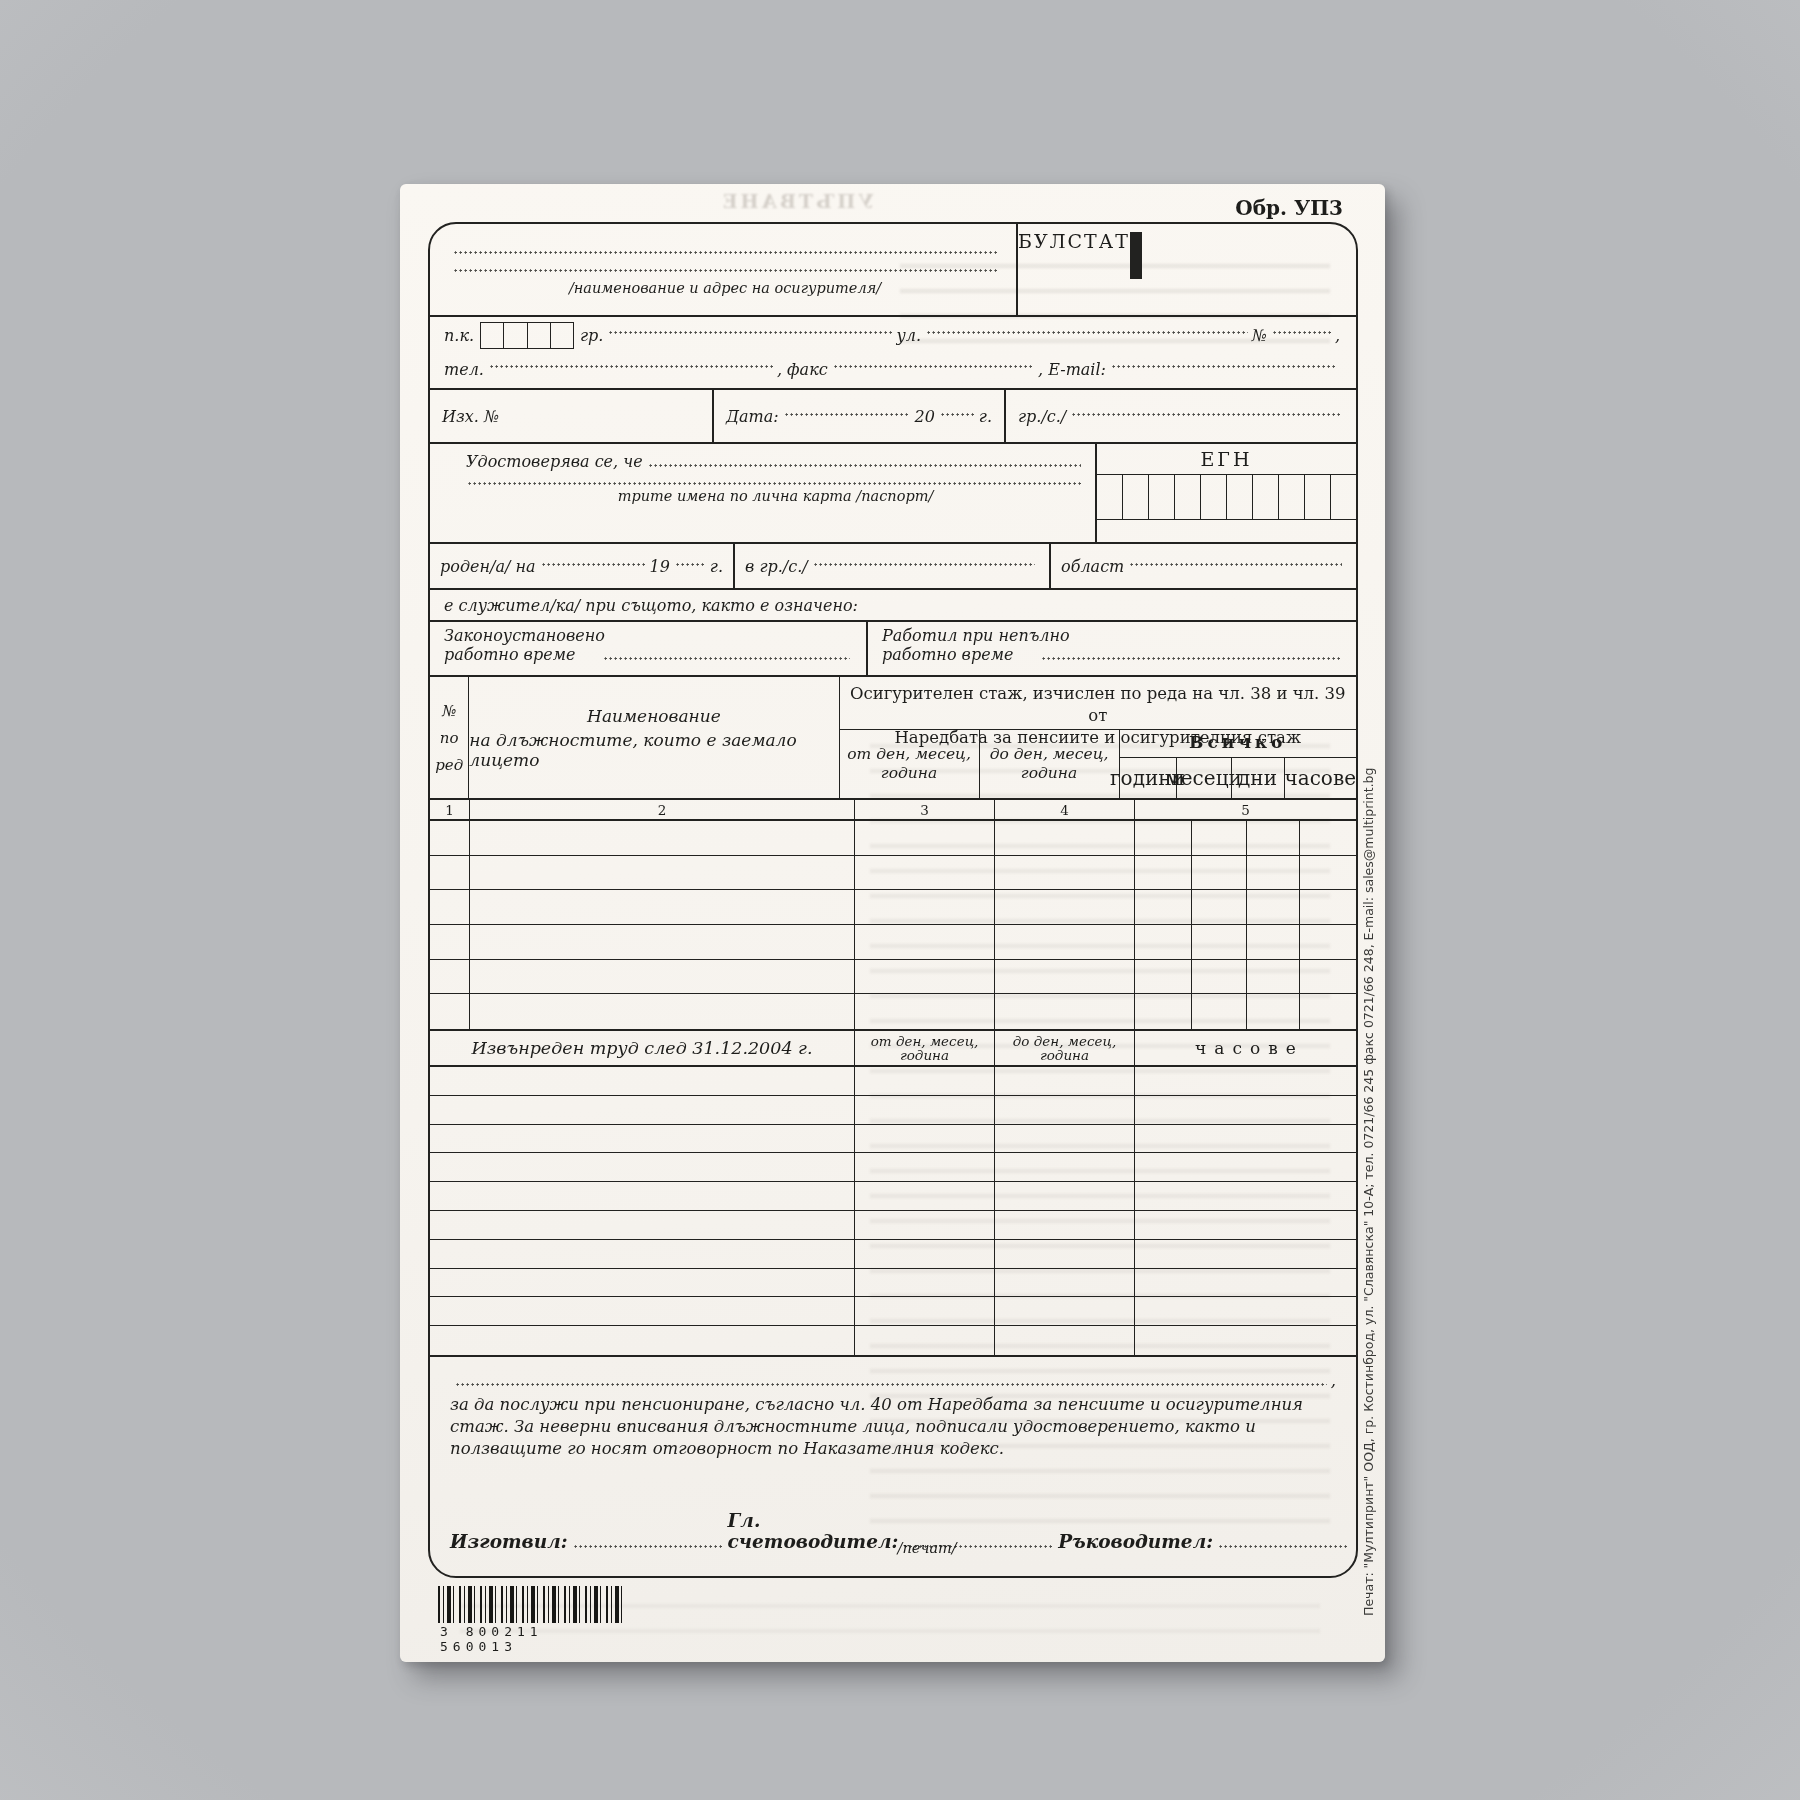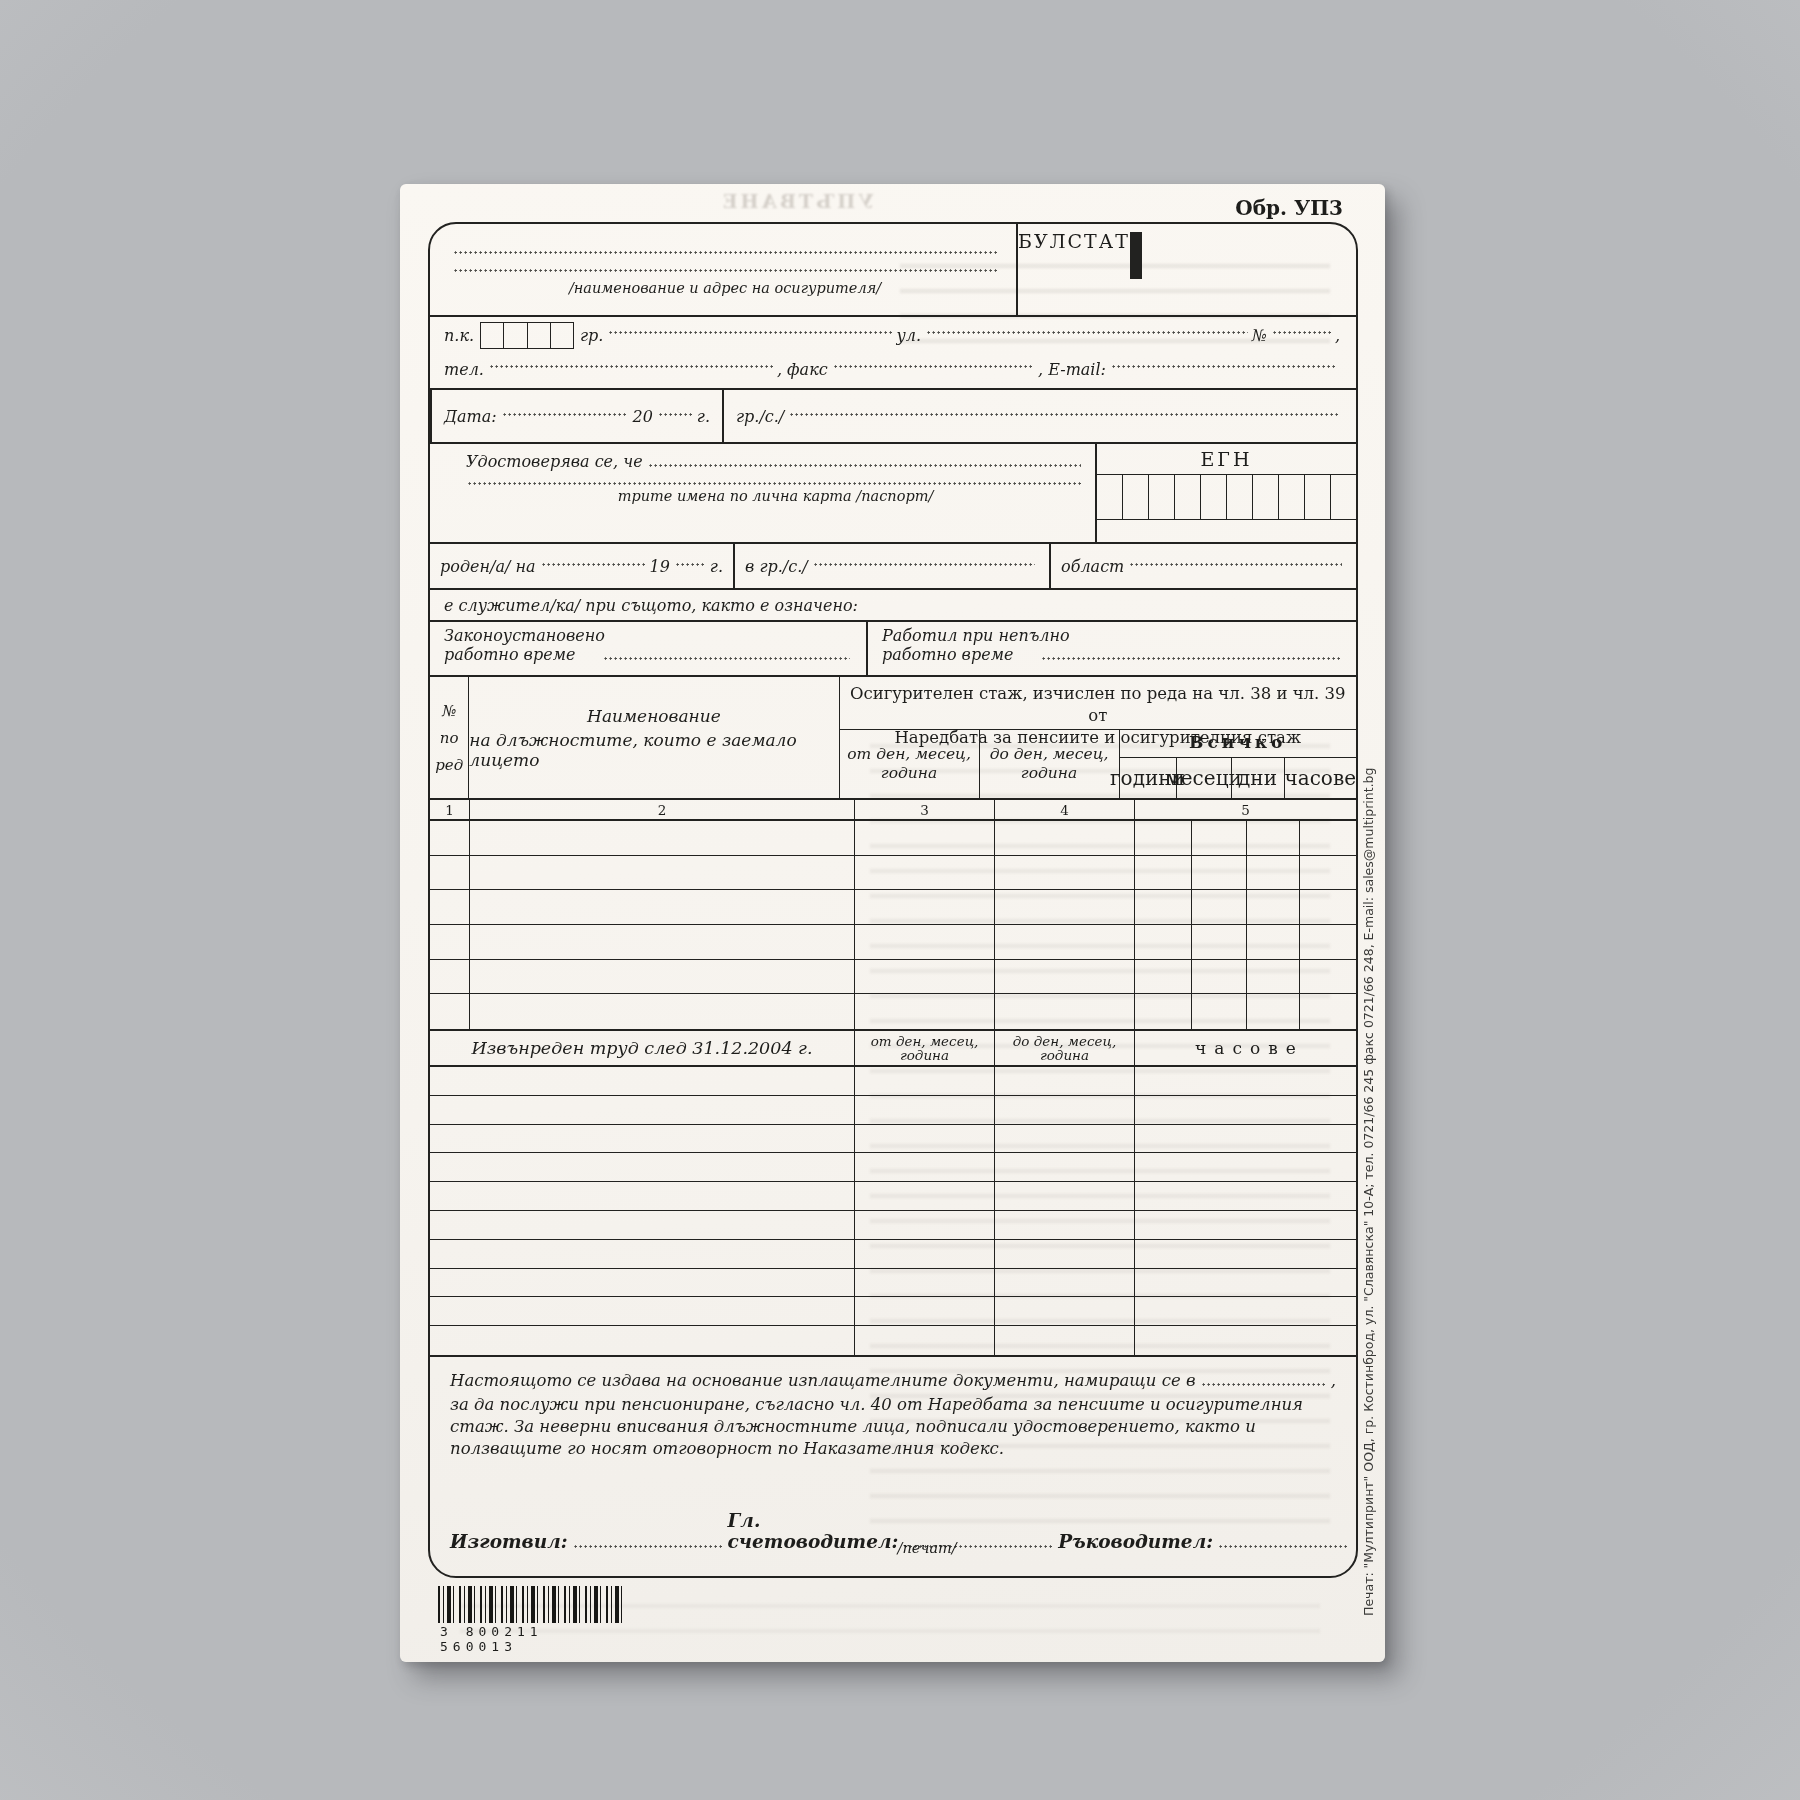--- a/index.html
+++ b/index.html
@@ -227,20 +227,23 @@
       <div class="sec s3 bb">
         <span class="lbl">тел.</span>
         <span class="dots" style="flex:2.4;"></span>
         <span class="lbl">, факс</span>
         <span class="dots" style="flex:1.7;"></span>
         <span class="lbl">, E-mail:</span>
         <span class="dots" style="flex:1.9;"></span>
       </div>
 
       <div class="sec s4 bb">
+        <div class="cell c1">
+          <span class="lbl">Изх. №</span>
+        </div>
         <div class="cell c2 vl">
           <span class="lbl">Дата:</span>
           <span class="dots"></span>
           <span class="lbl">20</span>
           <span class="dots fixed" style="width:34px;"></span>
           <span class="lbl">г.</span>
         </div>
         <div class="cell c3 vl">
           <span class="lbl">гр./с./</span>
           <span class="dots"></span>
@@ -494,21 +497,20 @@
         <div class="orow">
             <div></div>
             <div></div>
             <div></div>
             <div></div>
           </div>
       </div>
 
       <div class="sec s15">
         <div class="fpara-line1">
-          <span>Настоящото се издава на основание изплащателните документи, намиращи се в</span>
           <span class="dots"></span>
           <span>,</span>
         </div>
         <div class="fpara-rest">за да послужи при пенсиониране, съгласно чл. 40 от Наредбата за пенсиите и осигурителния стаж. За неверни вписвания длъжностните лица, подписали удостоверението, както и ползващите го носят отговорност по Наказателния кодекс.</div>
         <div class="sigrow">
           <div class="sig sig1">
             <span>Изготвил:</span>
             <span class="dots"></span>
           </div>
           <div class="sig sig2">

